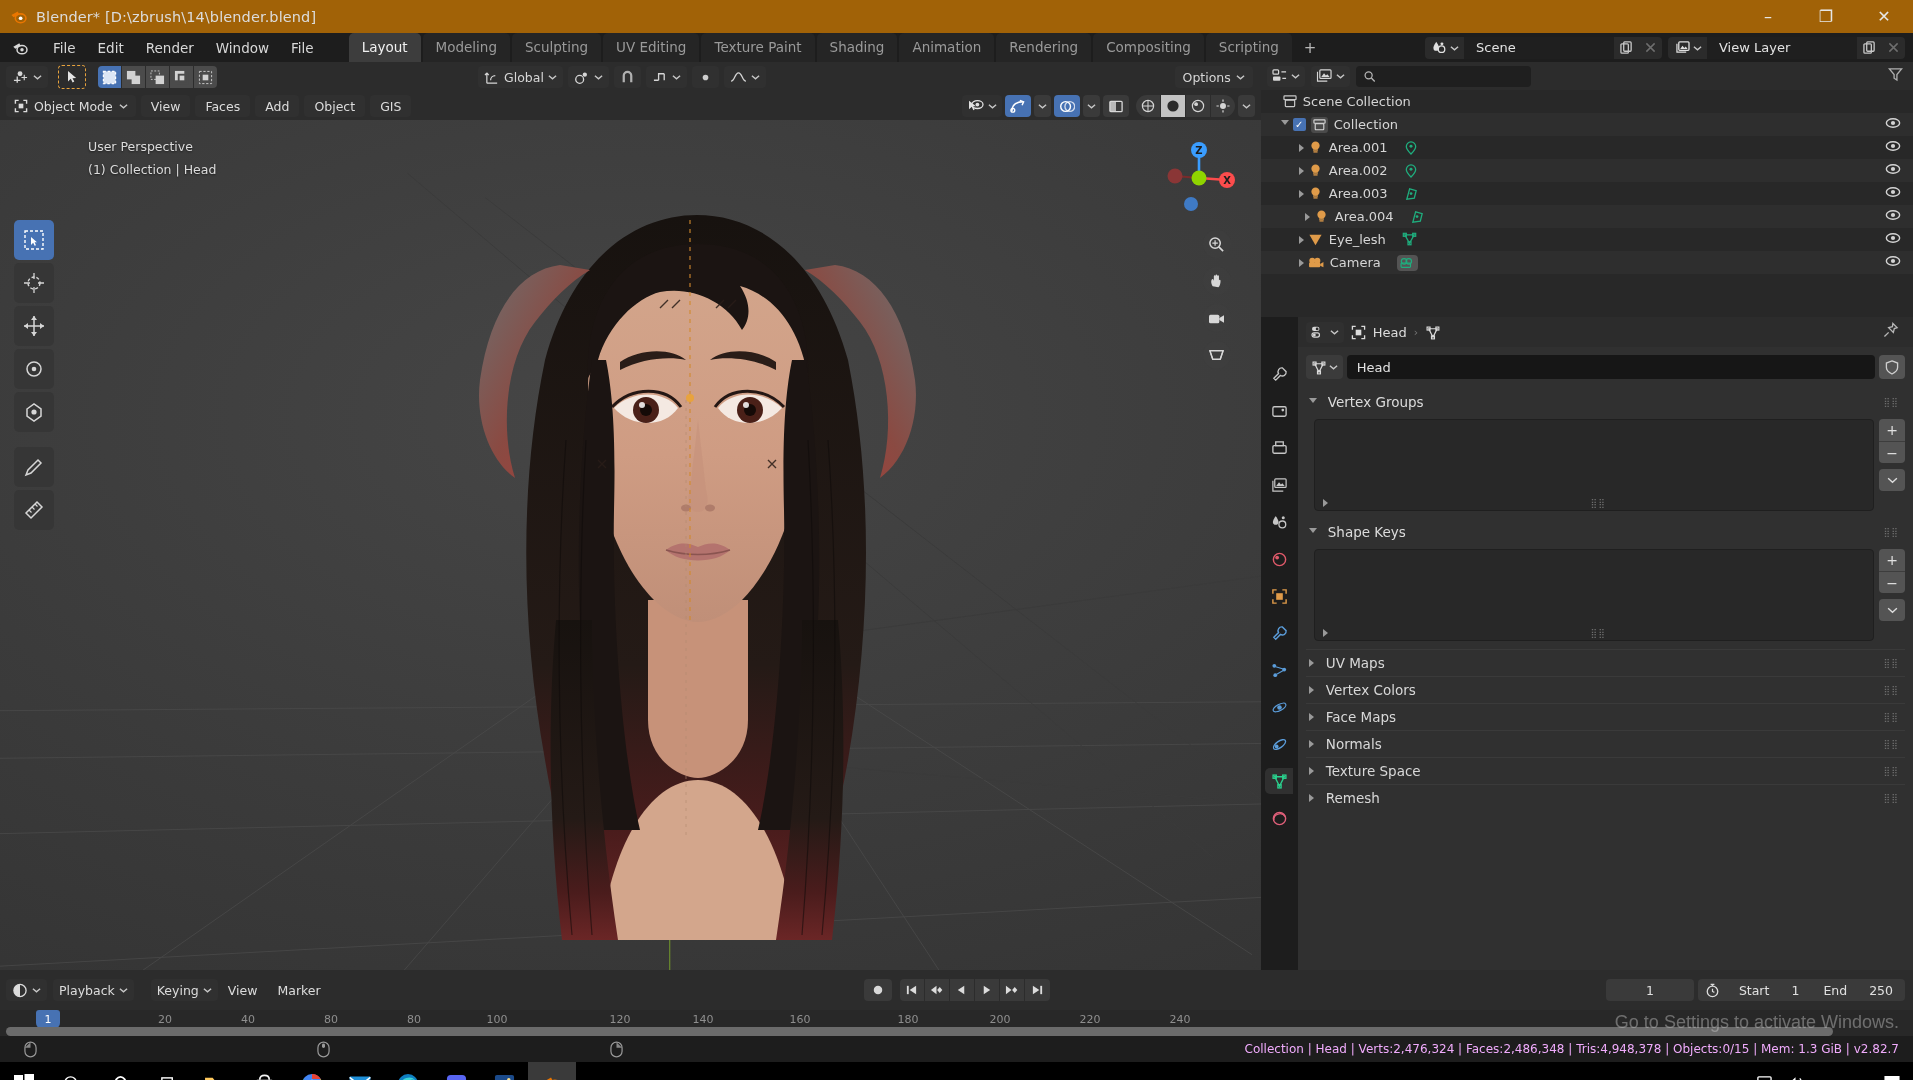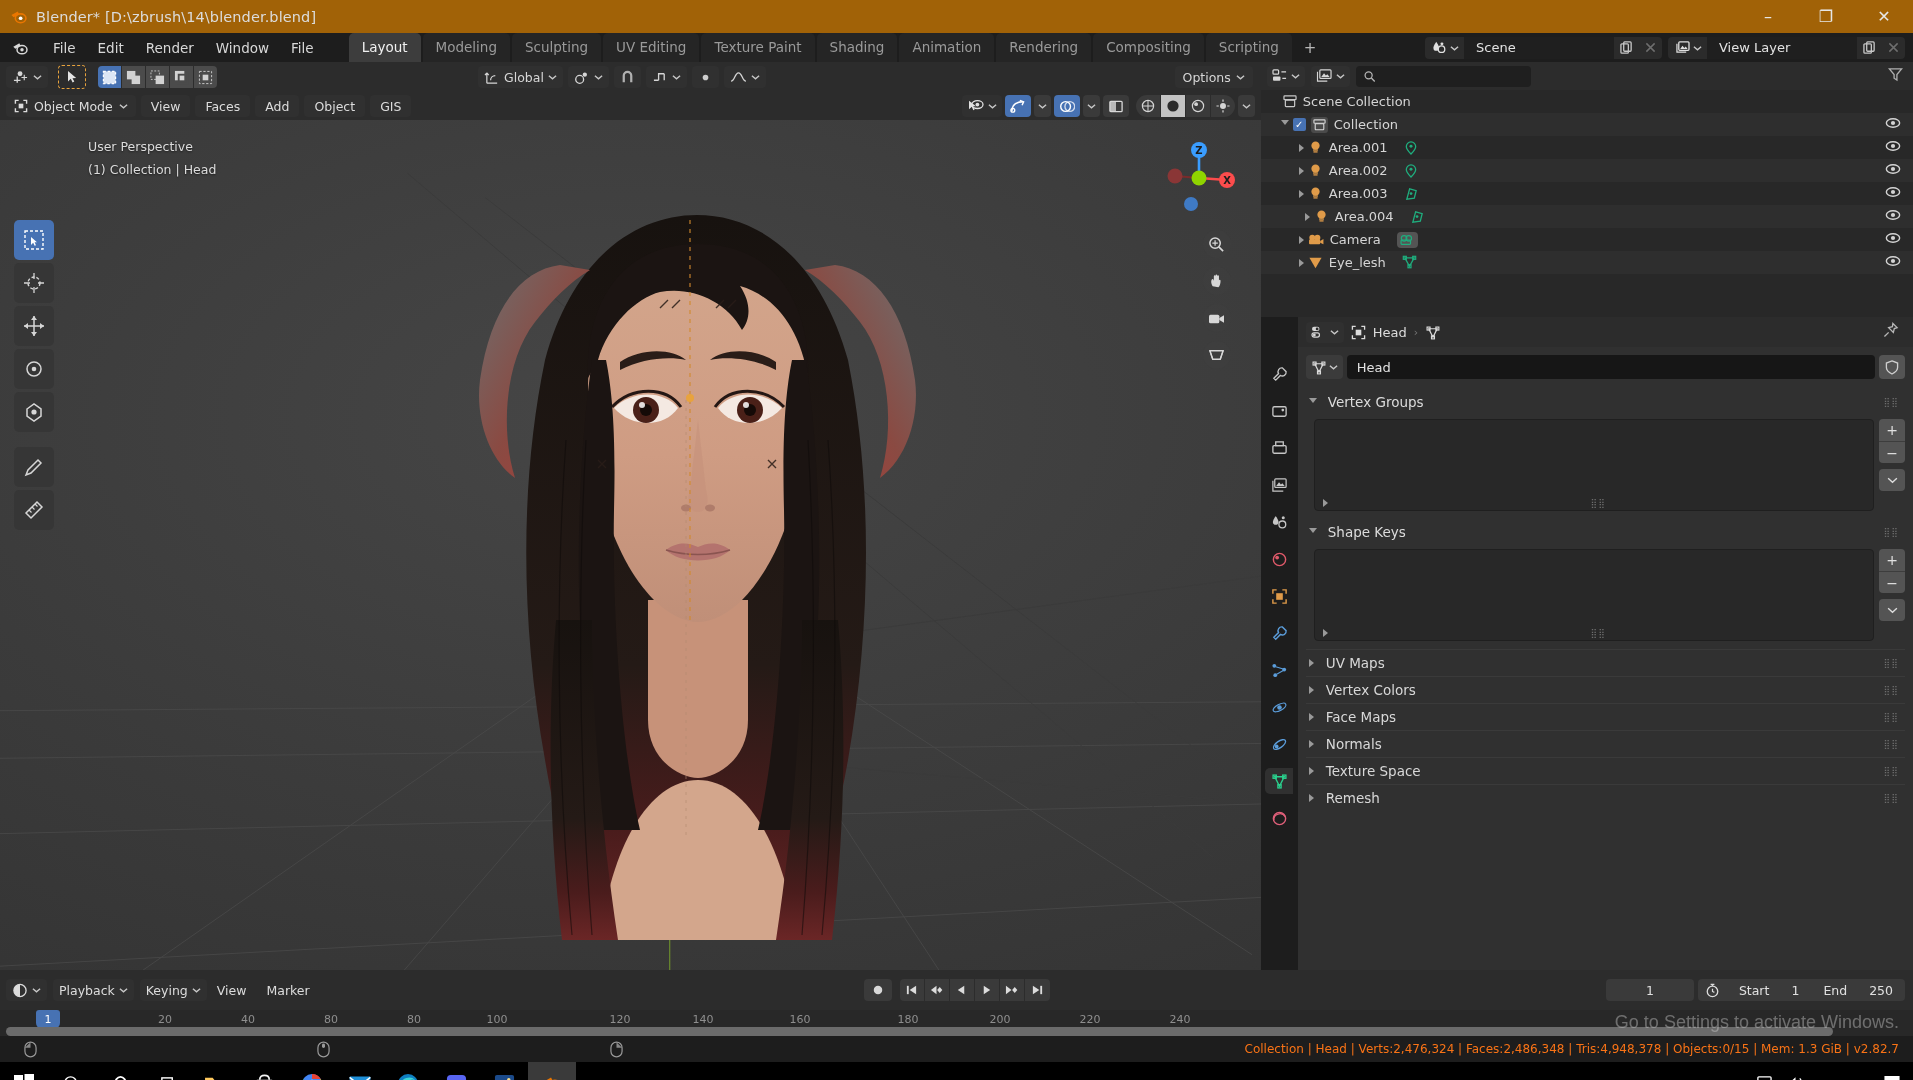--- a/index.html
+++ b/index.html
@@ -167,21 +167,21 @@
               border-radius:3px 3px 6px 6px; display:flex; align-items:center; justify-content:center;
               font-size:11px; color:#fff; transform:translateX(-50%); }
   .scrollbar { position:absolute; bottom:0px; left:6px; right:80px; height:9px;
                background:#6b6b6b; border-radius:5px; }
 
   
   .statusbar { height:26px; background:#1d1d1d; display:flex; align-items:center;
                position:relative; padding:0 12px; }
   .sb-left { display:flex; align-items:center; gap:0px; }
   .sb-mouse { display:flex; align-items:center; gap:6px; margin-right:30px; }
-  .sb-right { position:absolute; right:14px; font-size:12px; color:#f97316; }
+  .sb-right { position:absolute; right:14px; font-size:12px; color:#f0abfc; }
 
   
   .taskbar { height:44px; background:#000; display:flex; align-items:center; position:relative; }
   .tb-item { width:48px; height:44px; display:flex; align-items:center; justify-content:center;
              position:relative; }
   .tb-item.active { background:#3a3a3a; }
   .tb-right { position:absolute; right:0; height:44px; display:flex; align-items:center;
               gap:14px; padding-right:12px; font-size:12.5px; color:#fff; }
 
   
@@ -865,57 +865,57 @@
             <svg width="16" height="12" viewBox="0 0 17 13">
                 <ellipse cx="8.5" cy="6.5" rx="7.2" ry="4.6" fill="none" stroke="#d4d4d4" stroke-width="1.5"></ellipse>
                 <circle cx="8.5" cy="6.5" r="2.3" fill="#d4d4d4"></circle>
               </svg>
           </span>
         </div>
 
         <div class="ol-row" style="padding-left:38px">
           <span class="tri"></span>
           <span style="margin-right:6px;display:flex">
-            <svg width="16" height="13" viewBox="0 0 17 14">
-                <circle cx="4.5" cy="5" r="3.2" fill="#e09b49"></circle>
-                <circle cx="10" cy="5" r="3.2" fill="#e09b49"></circle>
-                <rect x="1" y="7" width="12" height="5" rx="1" fill="#e09b49"></rect>
-                <path d="M13 8.5 L16.5 6.5 L16.5 12 L13 10.5 Z" fill="#e09b49"></path>
-              </svg>
-          </span>
-          <span>Camera</span>
-          <span style="margin-left:16px;display:flex;background:#545454;border-radius:4px;padding:2px 3px">
-            <svg width="15" height="12" viewBox="0 0 17 14">
-                <circle cx="4.5" cy="5" r="3.2" fill="none" stroke="#1fae7e" stroke-width="1.4"></circle>
-                <circle cx="10" cy="5" r="3.2" fill="none" stroke="#1fae7e" stroke-width="1.4"></circle>
-                <rect x="1" y="7" width="11" height="5" rx="1" fill="none" stroke="#1fae7e" stroke-width="1.4"></rect>
-              </svg>
-          </span>
-          <span class="eye">
-            <svg width="16" height="12" viewBox="0 0 17 13">
-                <ellipse cx="8.5" cy="6.5" rx="7.2" ry="4.6" fill="none" stroke="#d4d4d4" stroke-width="1.5"></ellipse>
-                <circle cx="8.5" cy="6.5" r="2.3" fill="#d4d4d4"></circle>
-              </svg>
-          </span>
-        </div>
-
-        <div class="ol-row" style="padding-left:38px">
-          <span class="tri"></span>
-          <span style="margin-right:6px;display:flex">
             <svg width="15" height="14" viewBox="0 0 16 15">
                 <path d="M1.5 2 L14.5 2 L8 13 Z" fill="#e09b49"></path>
               </svg>
           </span>
           <span>Eye_lesh</span>
           <span style="margin-left:16px;display:flex">
             <svg width="15" height="15" viewBox="0 0 16 16">
                 <path d="M3 3 L13 3 L8 12 Z" fill="none" stroke="#1fae7e" stroke-width="1.4"></path>
                 <rect x="1.4" y="1.4" width="3.2" height="3.2" fill="none" stroke="#1fae7e" stroke-width="1.3"></rect>
                 <rect x="11.4" y="1.4" width="3.2" height="3.2" fill="none" stroke="#1fae7e" stroke-width="1.3"></rect>
                 <rect x="6.4" y="10.4" width="3.2" height="3.2" fill="none" stroke="#1fae7e" stroke-width="1.3"></rect>
+              </svg>
+          </span>
+          <span class="eye">
+            <svg width="16" height="12" viewBox="0 0 17 13">
+                <ellipse cx="8.5" cy="6.5" rx="7.2" ry="4.6" fill="none" stroke="#d4d4d4" stroke-width="1.5"></ellipse>
+                <circle cx="8.5" cy="6.5" r="2.3" fill="#d4d4d4"></circle>
+              </svg>
+          </span>
+        </div>
+
+        <div class="ol-row" style="padding-left:38px">
+          <span class="tri"></span>
+          <span style="margin-right:6px;display:flex">
+            <svg width="16" height="13" viewBox="0 0 17 14">
+                <circle cx="4.5" cy="5" r="3.2" fill="#e09b49"></circle>
+                <circle cx="10" cy="5" r="3.2" fill="#e09b49"></circle>
+                <rect x="1" y="7" width="12" height="5" rx="1" fill="#e09b49"></rect>
+                <path d="M13 8.5 L16.5 6.5 L16.5 12 L13 10.5 Z" fill="#e09b49"></path>
+              </svg>
+          </span>
+          <span>Camera</span>
+          <span style="margin-left:16px;display:flex;background:#545454;border-radius:4px;padding:2px 3px">
+            <svg width="15" height="12" viewBox="0 0 17 14">
+                <circle cx="4.5" cy="5" r="3.2" fill="none" stroke="#1fae7e" stroke-width="1.4"></circle>
+                <circle cx="10" cy="5" r="3.2" fill="none" stroke="#1fae7e" stroke-width="1.4"></circle>
+                <rect x="1" y="7" width="11" height="5" rx="1" fill="none" stroke="#1fae7e" stroke-width="1.4"></rect>
               </svg>
           </span>
           <span class="eye">
             <svg width="16" height="12" viewBox="0 0 17 13">
                 <ellipse cx="8.5" cy="6.5" rx="7.2" ry="4.6" fill="none" stroke="#d4d4d4" stroke-width="1.5"></ellipse>
                 <circle cx="8.5" cy="6.5" r="2.3" fill="#d4d4d4"></circle>
               </svg>
           </span>
         </div>
       </div>
@@ -1163,21 +1163,21 @@
     <svg width="9" height="6" viewBox="0 0 10 6">
         <path d="M1 1.5 L5 5 L9 1.5" fill="none" stroke="#c8c8c8" stroke-width="1.5"></path>
       </svg>
   </div>
   <div class="tl-drop" style="margin-left:6px">
     <span>Playback</span>
     <svg width="9" height="6" viewBox="0 0 10 6">
         <path d="M1 1.5 L5 5 L9 1.5" fill="none" stroke="#c8c8c8" stroke-width="1.5"></path>
       </svg>
   </div>
-  <div class="tl-drop" style="margin-left:6px">
+  <div class="tl-drop" style="margin-left:17px">
     <span>Keying</span>
     <svg width="9" height="6" viewBox="0 0 10 6">
         <path d="M1 1.5 L5 5 L9 1.5" fill="none" stroke="#c8c8c8" stroke-width="1.5"></path>
       </svg>
   </div>
   <div class="tl-menu">View</div>
   <div class="tl-menu">Marker</div>
 
   <div class="tl-playctl">
     <div class="rec-btn">

